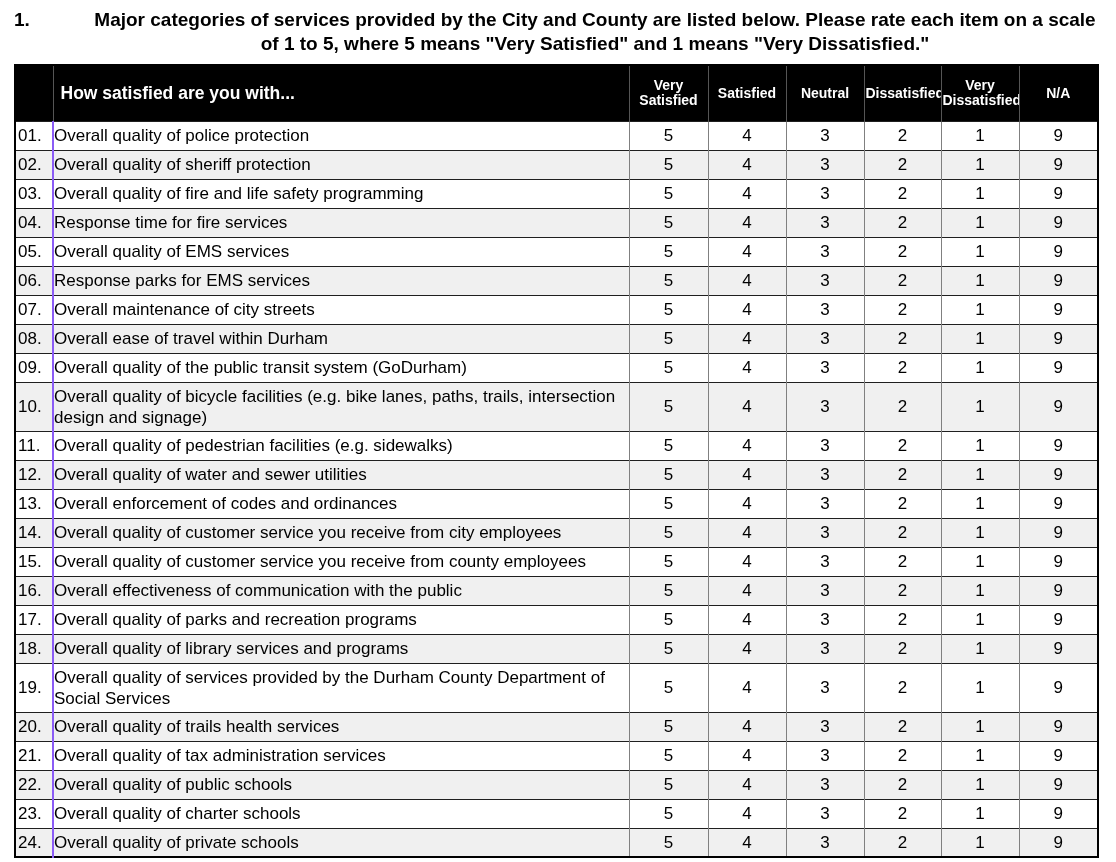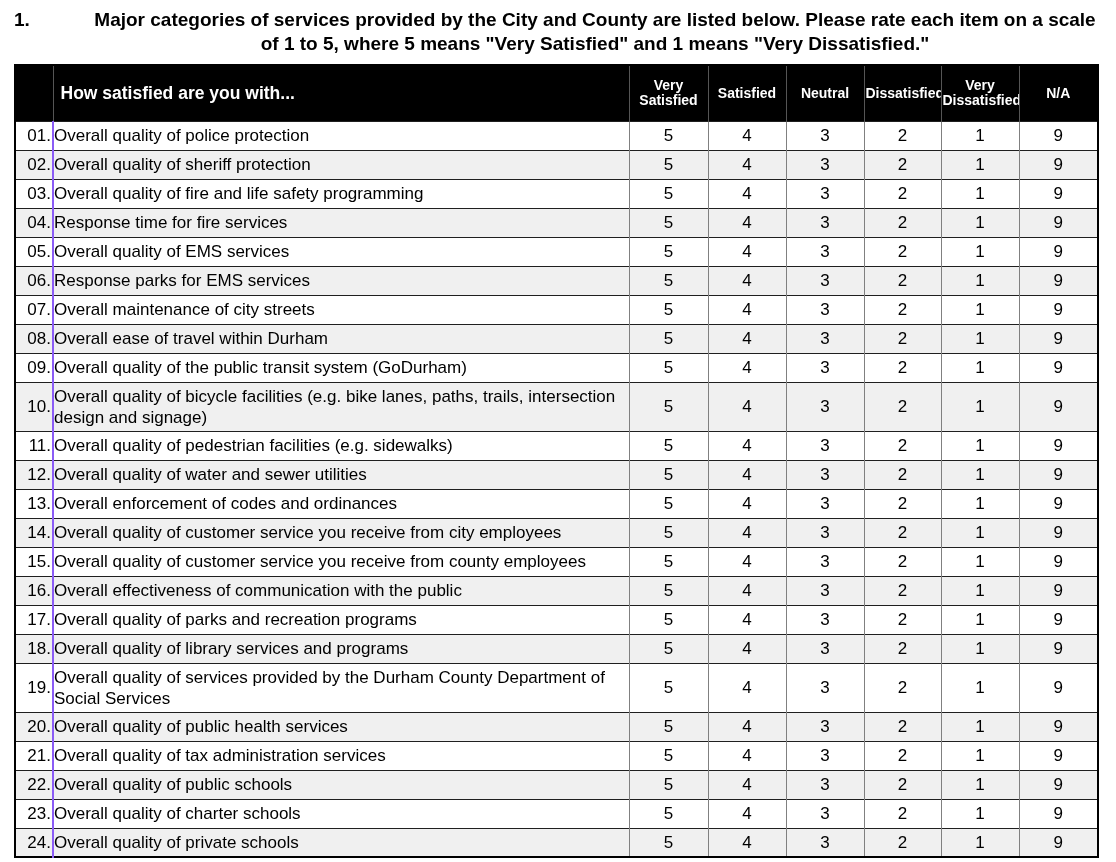--- a/index.html
+++ b/index.html
@@ -59,21 +59,21 @@
     border-left: 1px solid #555555;
     padding: 0 1px;
   }
   tbody tr { height: 29px; }
   tbody td {
     border-top: 1px solid #1f1f1f;
     font-size: 17px;
     line-height: 21px;
   }
   td.num {
-    text-align: right;
+    text-align: left;
     padding: 1px 1px 1px 2px;
   }
   td.item {
     text-align: left;
     padding: 3px 4px 3px 0;
     border-left: 2px solid #8b5cf6;
   }
   td.val {
     text-align: center;
     border-left: 1px solid #808080;
@@ -299,21 +299,21 @@
           <td class="item">Overall quality of services provided by the Durham County Department of Social Services</td>
           <td class="val">5</td>
           <td class="val">4</td>
           <td class="val">3</td>
           <td class="val">2</td>
           <td class="val">1</td>
           <td class="val">9</td>
         </tr>
         <tr class="stripe">
           <td class="num">20.</td>
-          <td class="item">Overall quality of public health services</td>
+          <td class="item">Overall quality of trails health services</td>
           <td class="val">5</td>
           <td class="val">4</td>
           <td class="val">3</td>
           <td class="val">2</td>
           <td class="val">1</td>
           <td class="val">9</td>
         </tr>
         <tr>
           <td class="num">21.</td>
           <td class="item">Overall quality of tax administration services</td>

